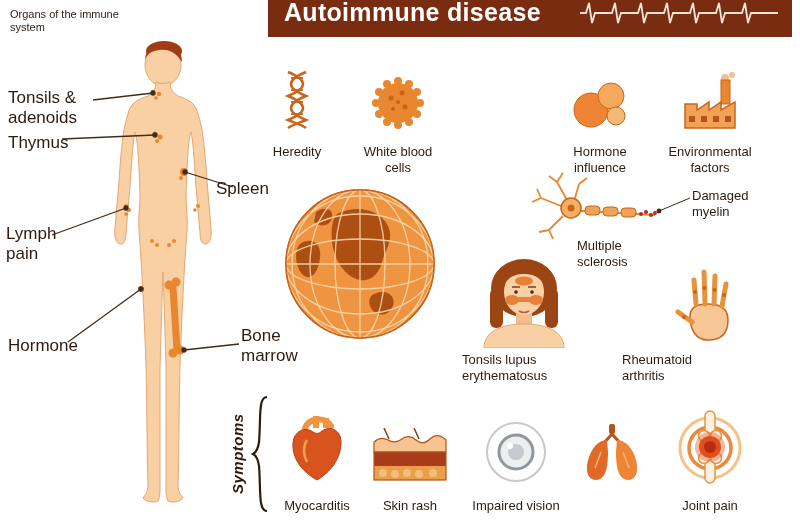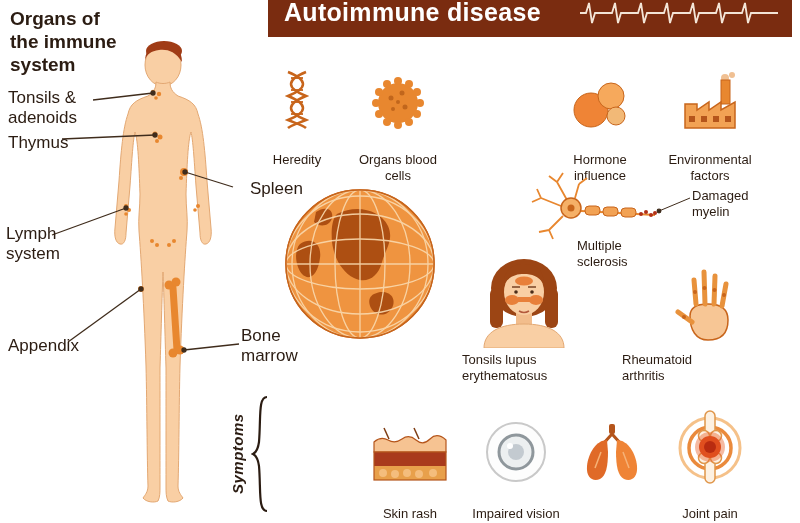--- a/index.html
+++ b/index.html
@@ -4,39 +4,39 @@
 <style>
   *{margin:0;padding:0;box-sizing:border-box}
   body{font-family:"Liberation Sans",sans-serif;background:#fff}
   .stage{position:relative;width:800px;height:523px;background:#fff;overflow:hidden;color:#2b1c12}
   
   .banner{position:absolute;left:268px;top:0;width:524px;height:37px;background:#7a2c10;color:#fff;
           display:flex;align-items:center;padding:0 12px 12px 16px;z-index:4}
   .banner-title{font-size:25px;font-weight:bold;letter-spacing:.3px}
   .ekg{margin-left:auto}
   
-  .organs-heading{position:absolute;left:10px;top:8px;width:118px;font-size:19px;font-weight:bold;line-height:1.2;z-index:3}
+  .organs-heading{position:absolute;left:10px;top:8px;width:118px;font-size:11px;font-weight:normal;line-height:1.2;z-index:3}
   .ol{position:absolute;font-size:17px;line-height:1.15;z-index:3}
   #ol-tonsils{left:8px;top:88px;width:78px}
   #ol-thymus{left:8px;top:133px}
-  #ol-spleen{left:250px;top:179px}
+  #ol-spleen{left:216px;top:179px}
   #ol-lymph{left:6px;top:224px;width:58px}
   #ol-appendix{left:8px;top:336px}
   #ol-bone{left:241px;top:326px;width:64px}
   
   .bodysvg{position:absolute;left:88px;top:36px;z-index:1}
   .globesvg{position:absolute;left:282px;top:186px;z-index:1}
   .leads{position:absolute;left:0;top:0;z-index:2;pointer-events:none}
   
   .item{position:absolute;width:96px;text-align:center;z-index:3}
   .factor{top:56px}
   .symptom{top:408px}
   .icon-box{height:74px;display:flex;align-items:flex-end;justify-content:center}
   .symptom .icon-box{height:76px}
-  .lbl{font-size:13px;line-height:1.2;margin-top:22px;color:#2b1c12}
+  .lbl{font-size:13px;line-height:1.2;margin-top:14px;color:#2b1c12}
   
   .dsvg{position:absolute;z-index:3}
   .dlbl{position:absolute;font-size:13px;line-height:1.2;text-align:left;z-index:3}
   #ms-label{left:577px;top:238px;width:96px}
   #lupus-label{left:462px;top:352px;width:122px}
   #ra-label{left:622px;top:352px;width:100px}
   .annot{position:absolute;left:692px;top:188px;width:62px;font-size:13px;line-height:1.25;z-index:3}
   
   .sym-head{position:absolute;left:229px;top:398px;height:112px;width:22px;z-index:3;
             writing-mode:vertical-rl;transform:rotate(180deg);text-align:center;
@@ -134,22 +134,22 @@
       <path d="M239,344 L184,350" fill="none"></path>
         <circle cx="184" cy="350" r="2"></circle>
       <path d="M690,198 L659,211" fill="none" stroke-width="1"></path>
         <circle cx="659" cy="211" r="1.8"></circle>
     </g>
   </svg>
 
   <div class="ol" id="ol-tonsils">Tonsils &amp; adenoids</div>
   <div class="ol" id="ol-thymus">Thymus</div>
   <div class="ol" id="ol-spleen">Spleen</div>
-  <div class="ol" id="ol-lymph">Lymph system</div>
-  <div class="ol" id="ol-appendix">Appendix</div>
+  <div class="ol" id="ol-lymph">Lymph pain</div>
+  <div class="ol" id="ol-appendix">Hormone</div>
   <div class="ol" id="ol-bone">Bone marrow</div>
 
   <div class="item factor" style="left:249px">
     <div class="icon-box">
       <svg width="42" height="60" viewBox="0 0 42 60">
         <g stroke="#c8651b" stroke-width="2.5" fill="none">
           <path d="M12,2 C32,10 32,18 12,26 C32,34 32,42 12,50 C22,54 28,56 30,58"></path>
           <path d="M30,2 C10,10 10,18 30,26 C10,34 10,42 30,50 C20,54 14,56 12,58"></path>
         </g>
         <g stroke="#c8651b" stroke-width="1.8">
@@ -183,21 +183,21 @@
         </g>
         <g fill="#c1661c">
           <circle cx="20" cy="22" r="2.5"></circle>
             <circle cx="31" cy="17" r="2.5"></circle>
             <circle cx="34" cy="31" r="2.5"></circle>
           <circle cx="22" cy="33" r="2"></circle>
             <circle cx="27" cy="26" r="2"></circle>
         </g>
       </svg>
     </div>
-    <div class="lbl">Organs blood cells</div>
+    <div class="lbl">White blood cells</div>
   </div>
 
 
   <div class="item factor" style="left:662px">
     <div class="icon-box">
       <svg width="62" height="58" viewBox="0 0 62 58">
         <circle cx="46" cy="6" r="4" fill="#f0c093"></circle>
           <circle cx="53" cy="3" r="3" fill="#f0c093"></circle>
         <rect x="42" y="8" width="9" height="24" fill="#e8872f" stroke="#c8651b" stroke-width="1"></rect>
         <path d="M6,56 L6,32 L18,32 L18,38 L30,30 L30,38 L42,30 L42,38 L56,30 L56,56 Z" fill="#f2a254" stroke="#c8651b" stroke-width="1.5"></path>
@@ -290,20 +290,32 @@
         <circle cx="14" cy="53" r="2"></circle>
     </g>
   </svg>
   <div class="dlbl" id="ra-label">Rheumatoid arthritis</div>
 
   <div class="sym-head">Symptoms</div>
   <svg class="brace" width="18" height="120" viewBox="0 0 18 120">
     <path d="M16,3 C7,3 10,24 8,48 C7,55 4,59 2,60 C4,61 7,65 8,72 C10,96 7,117 16,117" fill="none" stroke="#2b1c12" stroke-width="2.2"></path>
   </svg>
 
+  <div class="item symptom" style="left:269px">
+    <div class="icon-box">
+      <svg width="64" height="68" viewBox="0 0 64 68">
+        <path d="M20,12 C24,2 40,0 46,10" stroke="#ef9440" stroke-width="6" fill="none" stroke-linecap="round"></path>
+        <rect x="28" y="0" width="6" height="12" fill="#ef9440"></rect>
+          <rect x="38" y="2" width="6" height="10" fill="#ef9440"></rect>
+        <path d="M32,64 C16,55 7,42 8,27 C9,15 20,10 28,16 C31,18 34,18 37,15 C45,9 56,14 56,26 C56,42 46,56 32,64 Z" fill="#d9531e" stroke="#b23f12" stroke-width="1"></path>
+        <path d="M22,24 C18,30 18,38 22,46" stroke="#f2a254" stroke-width="2.5" fill="none"></path>
+      </svg>
+    </div>
+    <div class="lbl">Myocarditis</div>
+  </div>
 
   <div class="item symptom" style="left:362px">
     <div class="icon-box">
       <svg width="78" height="58" viewBox="0 0 78 58">
         <path d="M3,16 Q10,10 17,14 T31,13 T45,14 T59,13 T75,14 L75,26 L3,26 Z" fill="#f6c392" stroke="#b5551b" stroke-width="1.2"></path>
         <rect x="3" y="26" width="72" height="14" fill="#a93a1c"></rect>
         <rect x="3" y="40" width="72" height="14" fill="#e8a04b"></rect>
         <g fill="#f4bd7d">
           <circle cx="12" cy="47" r="4"></circle>
             <circle cx="24" cy="48" r="4"></circle>

